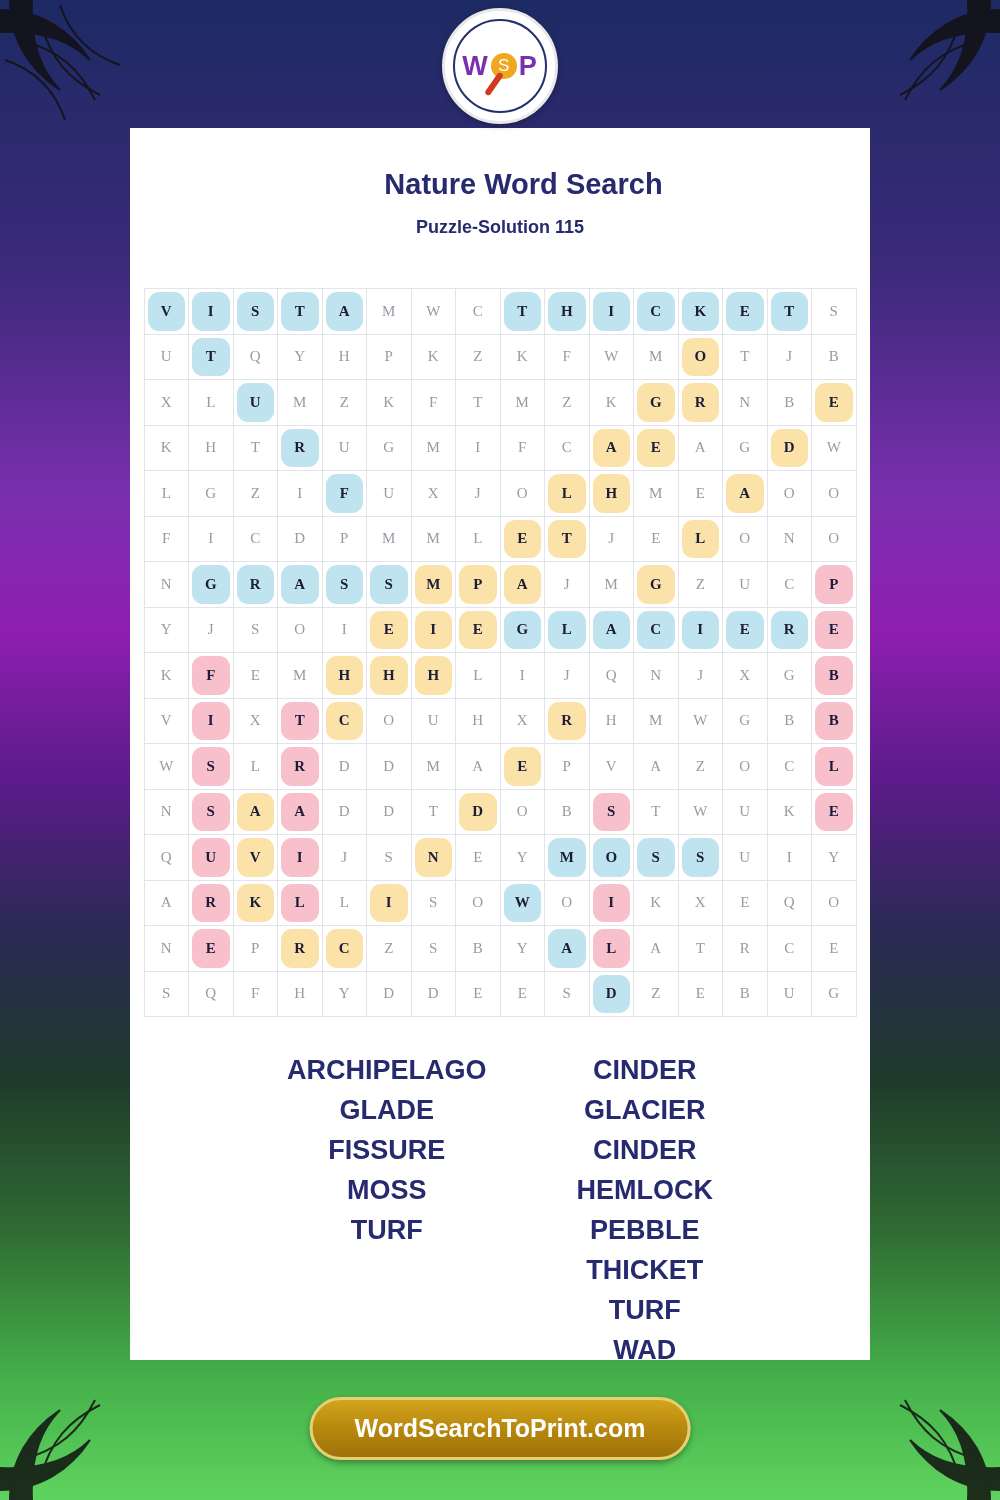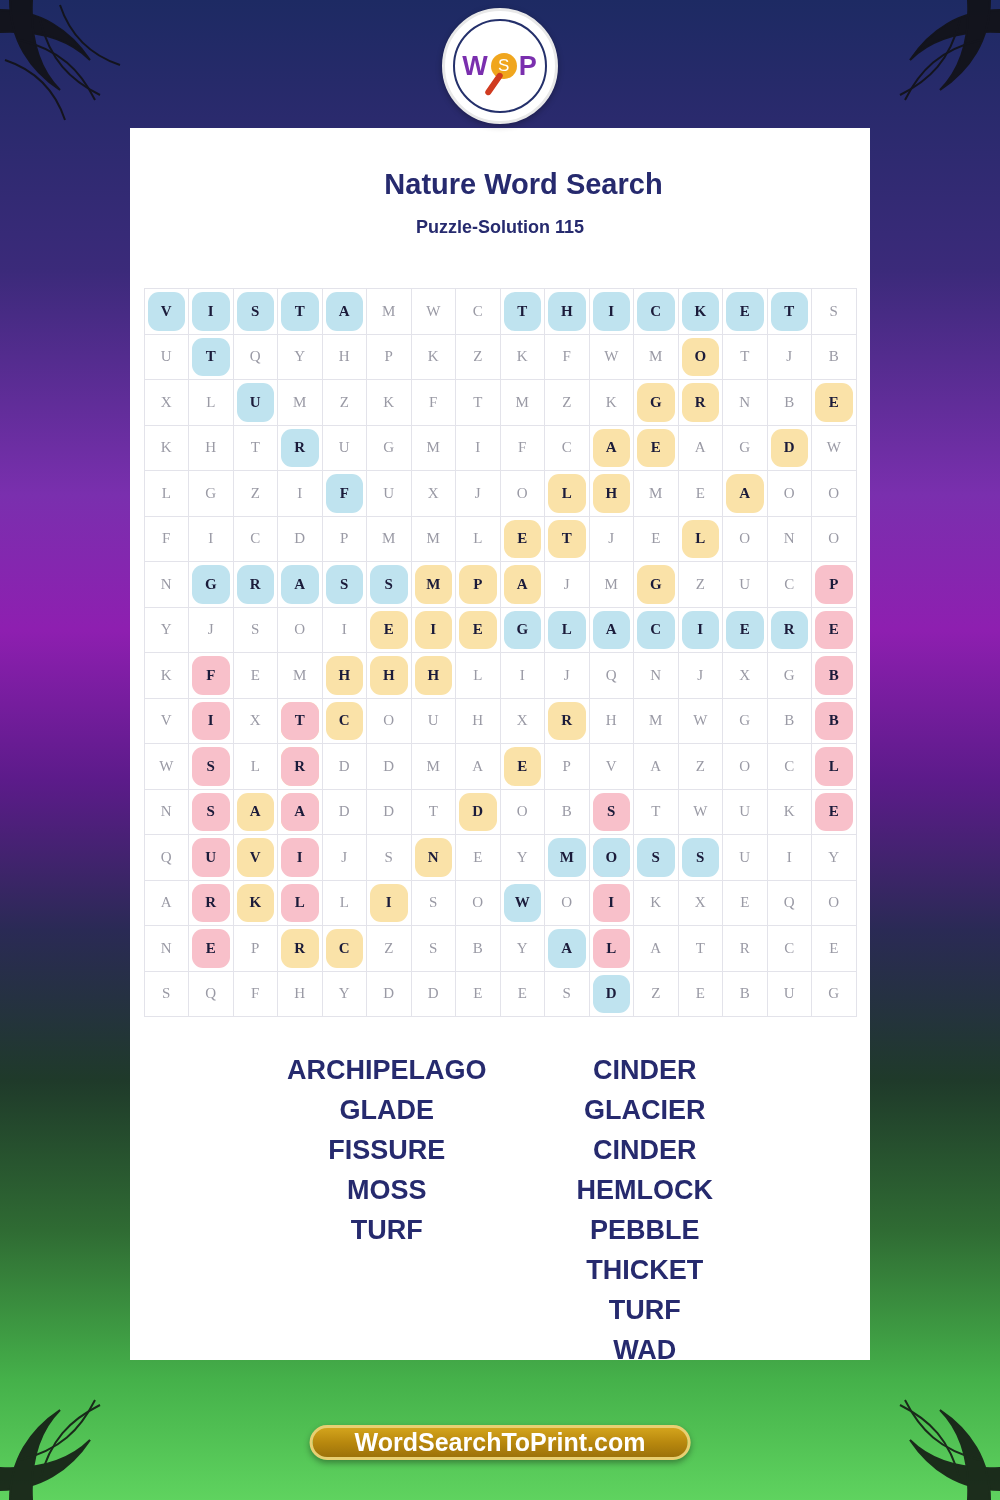--- a/index.html
+++ b/index.html
@@ -62,21 +62,21 @@
   .words{margin-top:38px;display:flex;justify-content:center;gap:90px;}
   .wcol{display:flex;flex-direction:column;gap:9px;}
   .wcol div{
     color:#262a6e;font-weight:bold;font-size:27px;text-align:center;
   }
 
   .footer-btn{
     position:absolute;left:50%;bottom:40px;transform:translateX(-50%);
     background:linear-gradient(180deg,#d3a41c 0%,#b8880e 50%,#9c720a 100%);
     border:3px solid #e8cf72;border-radius:32px;
-    padding:0 42px;z-index:6;
+    padding:14px 42px;z-index:6;
     box-shadow:0 3px 6px rgba(0,0,0,.35);
   }
   .footer-btn span{color:#fff;font-size:25px;font-weight:bold;}
 </style>
 </head>
 <body>
 
 <div class="corner c-tl">
   <svg viewBox="0 0 180 160">
       <g fill="none" stroke="#111" stroke-width="2">

